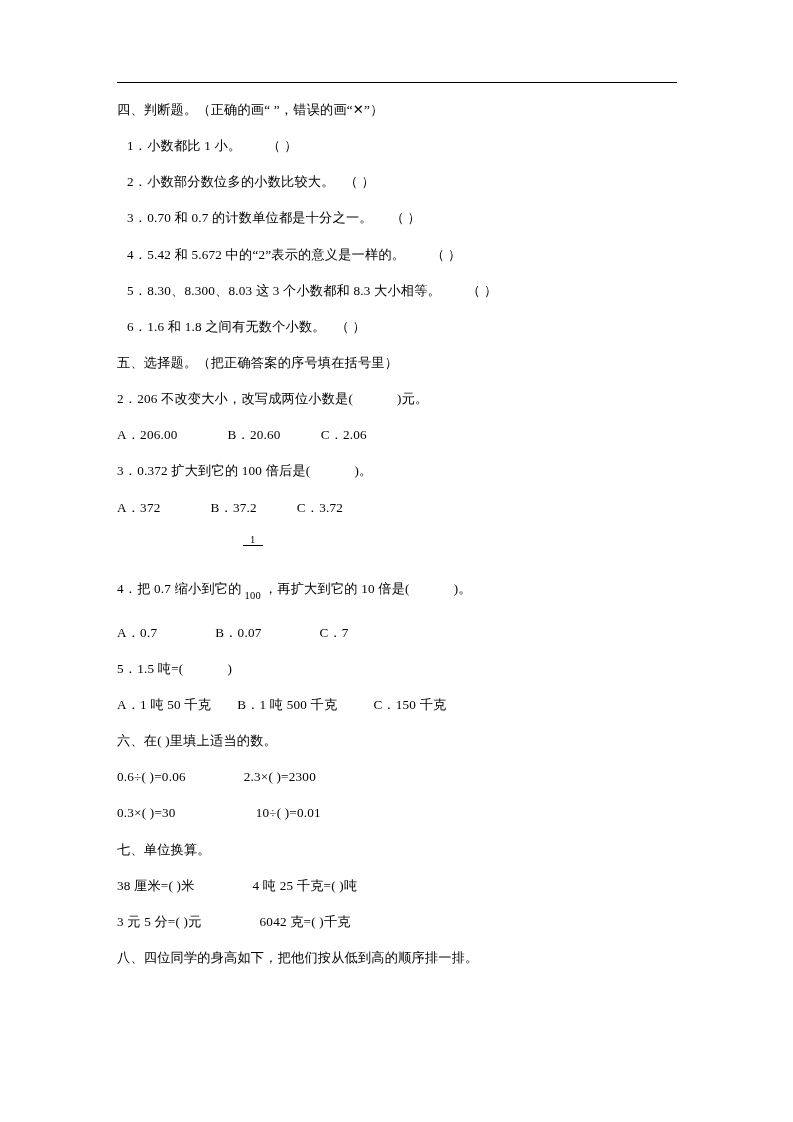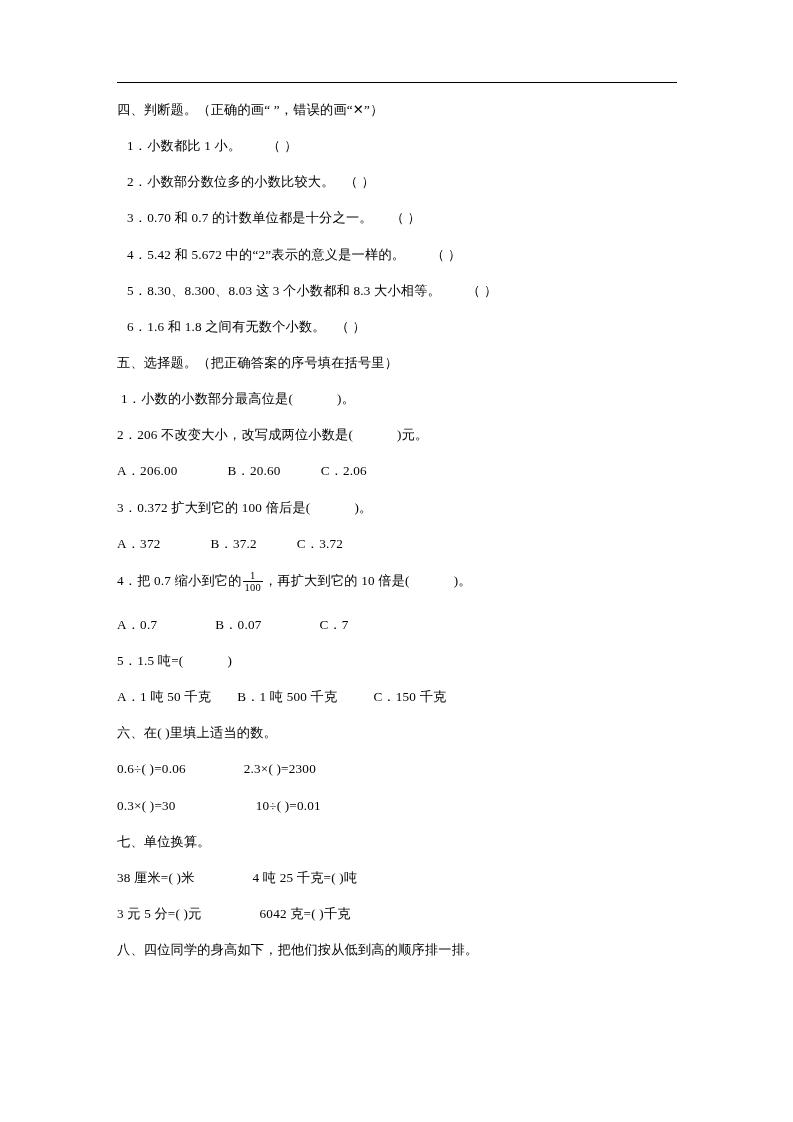--- a/index.html
+++ b/index.html
@@ -63,20 +63,21 @@
     margin: 0 1px;
   }
   .frac .num {
     display: block;
     border-bottom: 1px solid #000;
     padding: 0 2px;
   }
   .frac .den {
     display: block;
     padding: 0 2px;
+    margin-top: 44px;
   }
   .opt { display: inline-block; }
 </style>
 </head>
 <body>
 
 <div class="page">
 
   <div class="top-rule"></div>
 
@@ -103,23 +104,20 @@
     <p class="line indent1">
       <span>5．8.30、8.300、8.03 这 3 个小数都和 8.3 大小相等。</span><span class="sp-wide"></span><span>（      ）</span>
     </p>
 
     <p class="line indent1">
       <span>6．1.6 和 1.8 之间有无数个小数。</span><span class="sp-sm"></span><span>（      ）</span>
     </p>
 
     <p class="line">五、选择题。（把正确答案的序号填在括号里）</p>
 
-    <p class="line indent2">
-      <span>1．小数的小数部分最高位是(</span><span class="blank-paren"></span><span>)。</span>
-    </p>
 
 
     <p class="line">
       <span>2．206 不改变大小，改写成两位小数是(</span><span class="blank-paren"></span><span>)元。</span>
     </p>
 
     <p class="line">
       <span class="opt">A．206.00</span><span class="sp-xl"></span><span class="sp-sm"></span><span class="opt">B．20.60</span><span class="sp-xl"></span><span class="opt">C．2.06</span>
     </p>
 

